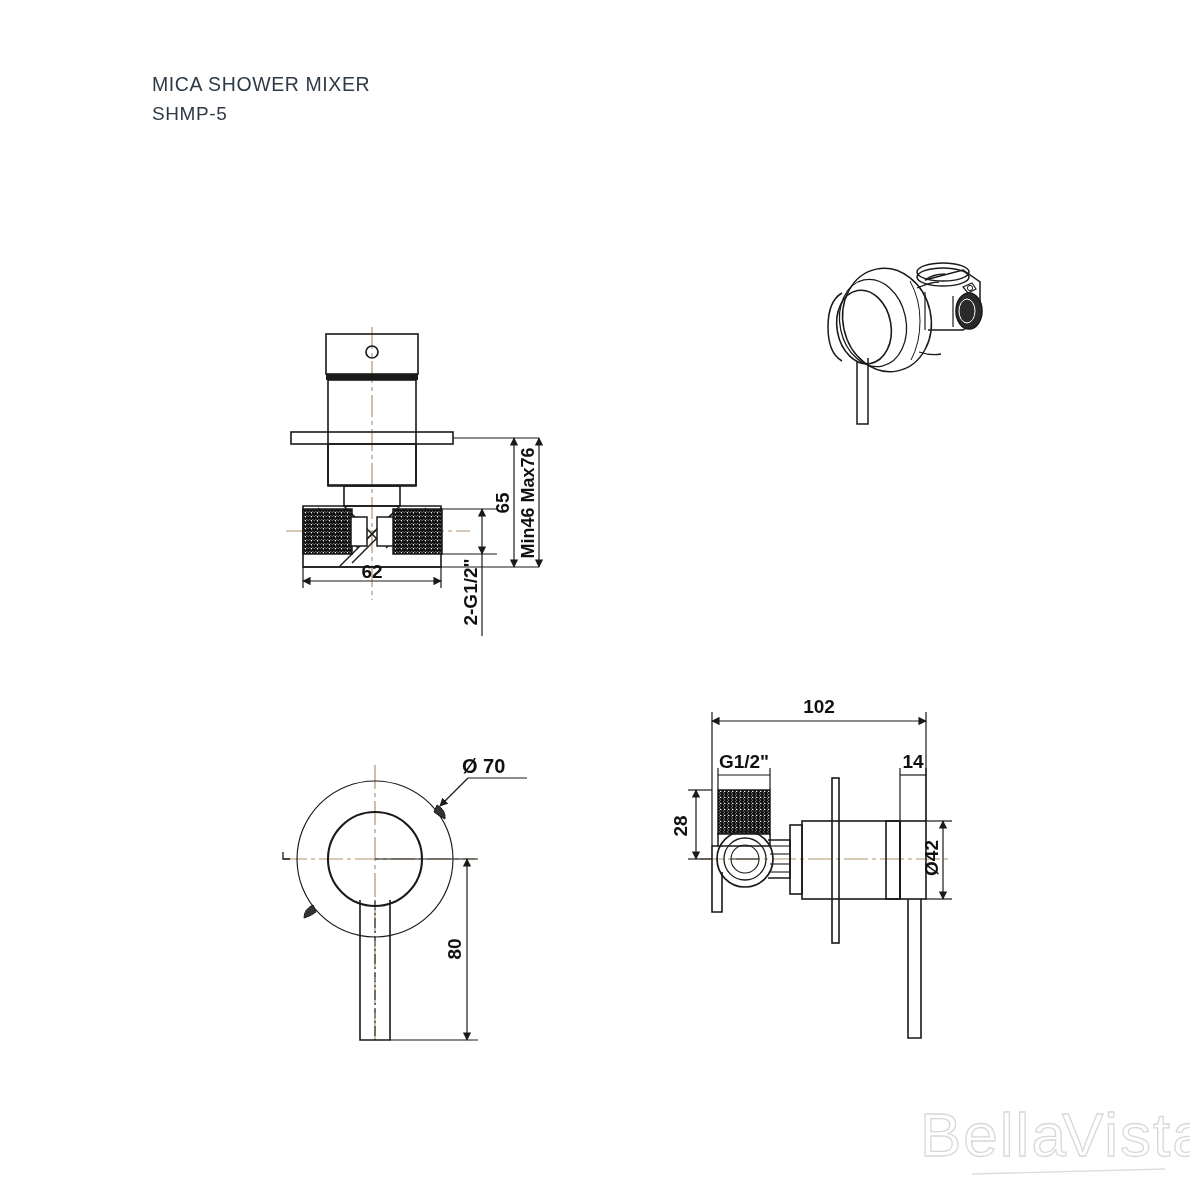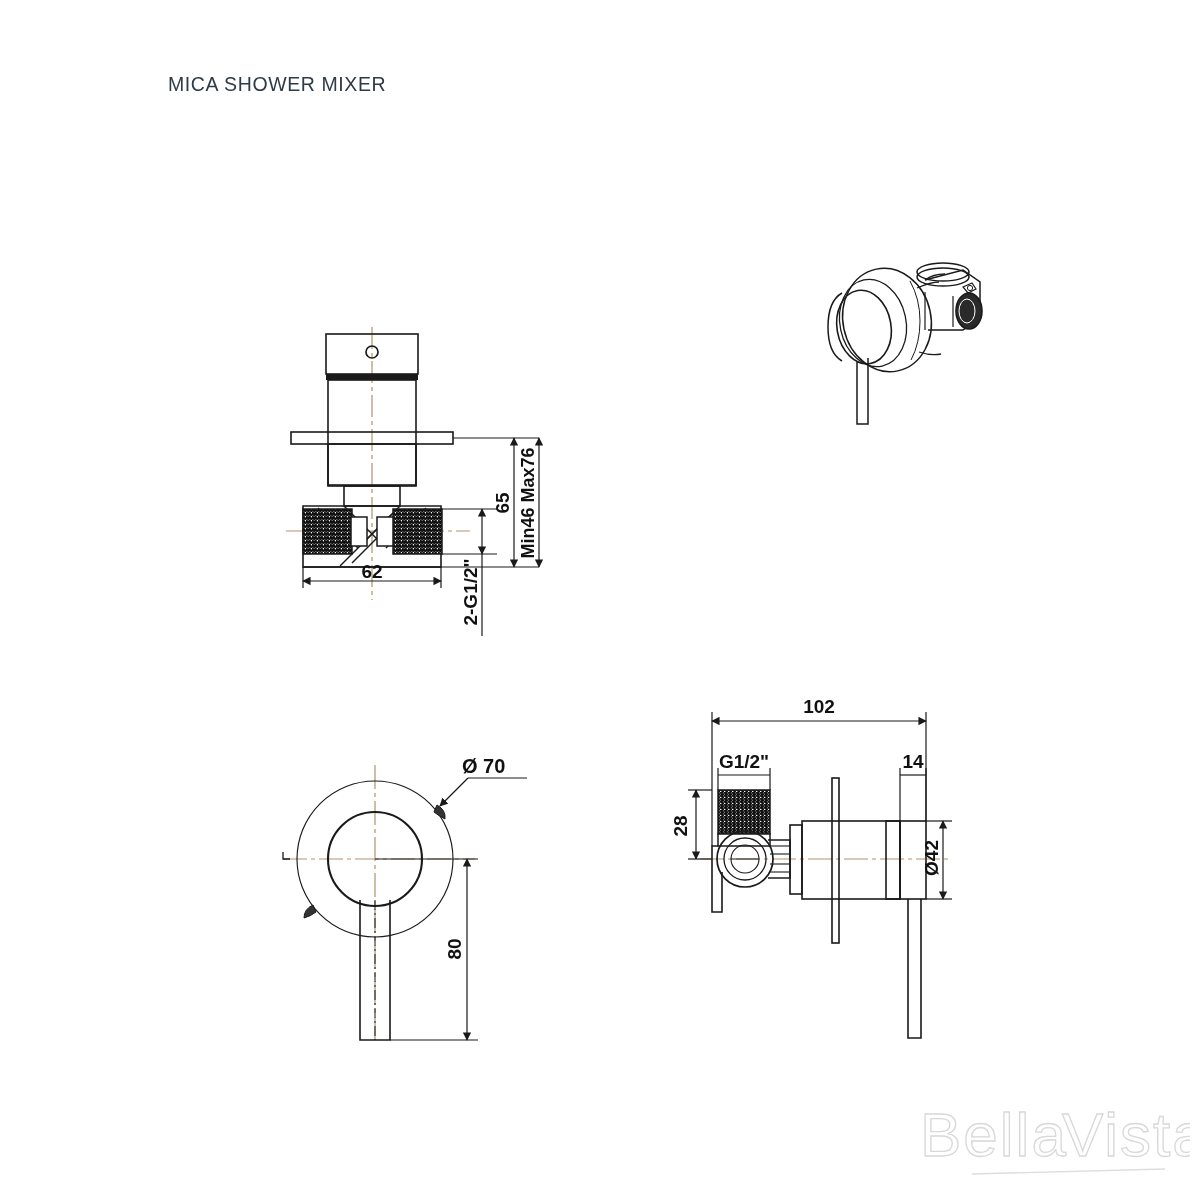--- a/index.html
+++ b/index.html
@@ -16,21 +16,21 @@
     position: relative;
     width: 1200px;
     height: 1200px;
     background: #ffffff;
     overflow: hidden;
   }
 
   
   #title-block {
     position: absolute;
-    left: 168px;
+    left: 152px;
     top: 70px;
     line-height: 1.52;
     color: #2e3b47;
     font-size: 19.5px;
     letter-spacing: 0.6px;
     font-family: "Liberation Sans", sans-serif;
     white-space: nowrap;
   }
   #title-block .line2 { font-size: 19px; }
 
@@ -67,20 +67,21 @@
     fill: none;
   }
 </style>
 </head>
 <body>
 
 <div id="sheet">
 
   <div id="title-block">
     <div class="line1">MICA SHOWER MIXER</div>
+    <div class="line2">SHMP-5</div>
   </div>
 
   <svg class="draw-svg" viewBox="0 0 1200 1200">
     <defs>
 
       <pattern id="threadPat" width="6" height="4" patternUnits="userSpaceOnUse">
         <rect width="6" height="4" fill="#ffffff"></rect>
         <path d="M0,0 L3,4 M3,0 L6,4 M-3,0 L0,4" stroke="#111111" stroke-width="2.4"></path>
       </pattern>
       <pattern id="threadPatV" width="4" height="6" patternUnits="userSpaceOnUse">

